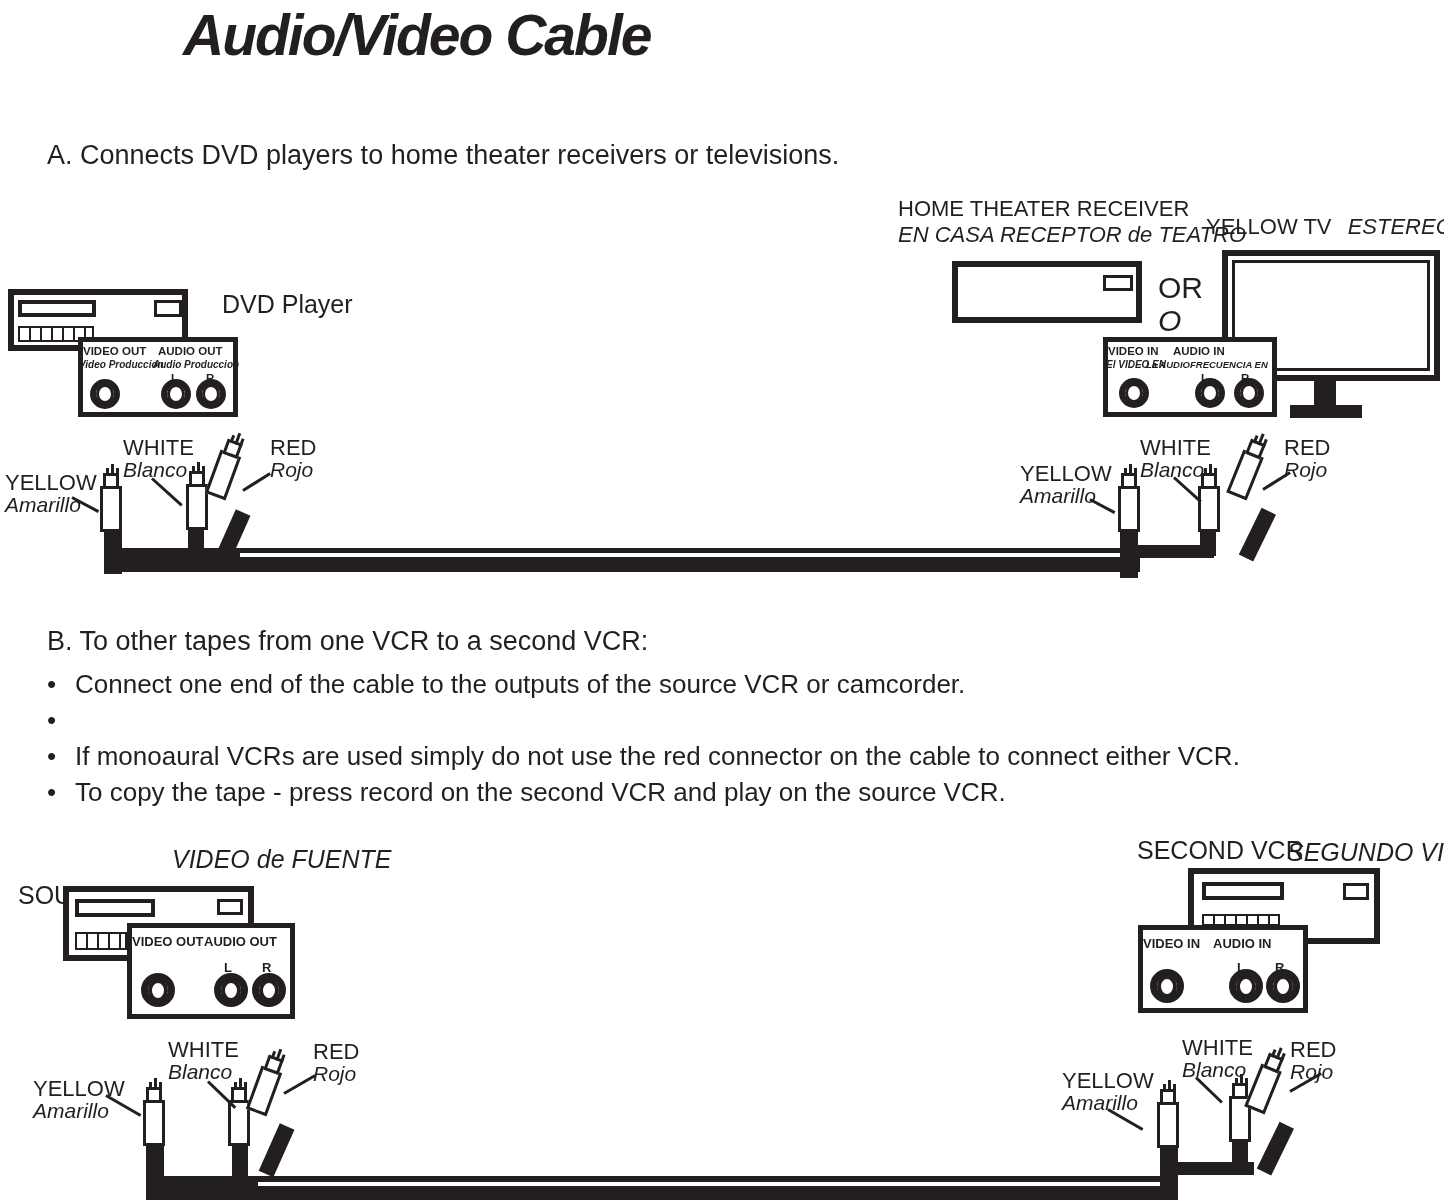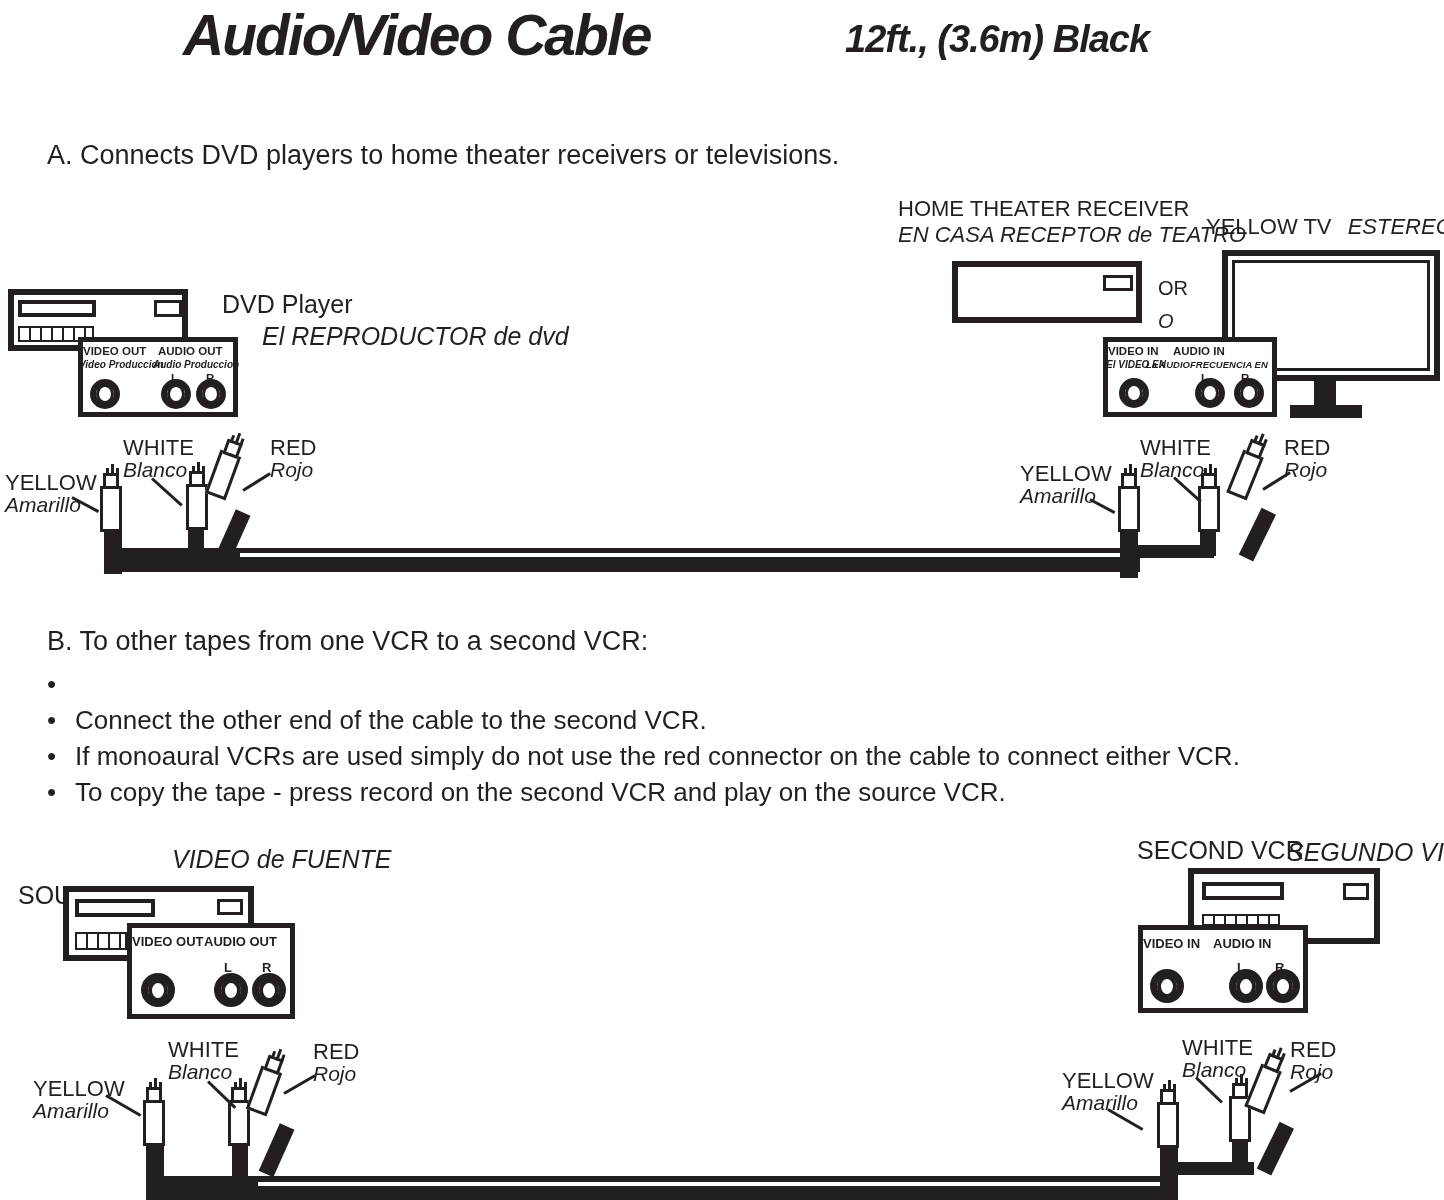--- a/index.html
+++ b/index.html
@@ -18,21 +18,21 @@
   .title-spec { font-size:38px; font-weight:bold; font-style:italic; letter-spacing:-1px; white-space:nowrap; }
   .heading { font-size:27px; white-space:nowrap; }
   .bullet { display:flex; font-size:26px; line-height:36px; white-space:nowrap; }
   .bullet .dot { width:28px; font-size:26px; }
   .devlbl { font-size:25px; white-space:nowrap; }
   .devlbl .es, .devlbl-es { font-style:italic; }
   .small-dev { font-size:22px; white-space:nowrap; }
   .clabel { line-height:22px; white-space:nowrap; }
   .clabel .en { font-size:22px; }
   .clabel .es { font-size:21px; font-style:italic; }
-  .orlbl { font-size:20px; line-height:32px; white-space:nowrap; }
+  .orlbl { font-size:30px; line-height:32px; white-space:nowrap; }
   
   .device { position:absolute; border:6px solid #231f20; background:#fff; }
   .display { position:absolute; border:4px solid #231f20; background:#fff; }
   .dbutton { position:absolute; border:3px solid #231f20; background:#fff; }
   .btnrow  { position:absolute; border:2px solid #231f20;
              background:repeating-linear-gradient(90deg,#fff 0 9px,#231f20 9px 11px); }
   .panel { position:absolute; border:5px solid #231f20; background:#fff; z-index:3; }
   .ptxt { position:absolute; font-weight:bold; font-size:11.5px; text-align:left; white-space:nowrap; }
   .ptxt.es { font-style:italic; font-size:10px; }
   .ptxt.big { font-size:13px; }
@@ -55,38 +55,36 @@
   .plug .neck::after  { content:""; position:absolute; left:0px; top:-8px; width:3px; height:8px; background:#231f20;
                         box-shadow:10px 0 0 0 #231f20; }
   .lead { position:absolute; height:3px; background:#231f20; transform-origin:0 50%; z-index:6; }
 </style>
 </head>
 <body>
 
 <div id="canvas">
 
   <div class="abs title-main" style="left:183px;top:2px">Audio/Video Cable</div>
-  <div class="abs title-spec" style="left:845px;top:18px">12ft., (3.6m) Black</div>
 
   <div class="abs heading" style="left:47px;top:140px">A. Connects DVD players to home theater receivers or televisions.</div>
 
   <div class="abs small-dev" style="left:898px;top:196px">HOME THEATER RECEIVER</div>
   <div class="abs small-dev devlbl-es" style="left:898px;top:222px">EN CASA RECEPTOR de TEATRO</div>
   <div class="abs small-dev" style="left:1206px;top:214px">
     <span>YELLOW TV</span>
     <span class="devlbl-es" style="margin-left:10px">ESTEREO</span>
   </div>
 
   <div class="device" style="left:8px;top:289px;width:180px;height:62px">
     <div class="display" style="left:4px;top:5px;width:78px;height:17px"></div>
     <div class="dbutton" style="left:140px;top:5px;width:28px;height:17px"></div>
     <div class="btnrow" style="left:4px;top:31px;width:76px;height:16px"></div>
   </div>
   <div class="abs devlbl" style="left:222px;top:290px">DVD Player</div>
-  <div class="abs devlbl devlbl-es" style="left:262px;top:322px">El REPRODUCTOR de dvd</div>
 
   <div class="panel" style="left:78px;top:337px;width:160px;height:80px">
     <div class="ptxt" style="left:0px;top:3px;width:60px">VIDEO OUT</div>
     <div class="ptxt es" style="left:-4px;top:17px;width:70px">Video Produccion</div>
     <div class="ptxt" style="left:75px;top:3px;width:70px">AUDIO OUT</div>
     <div class="ptxt es" style="left:70px;top:17px;width:78px">Audio Produccion</div>
     <div class="ptxt" style="left:88px;top:30px;width:10px">L</div>
     <div class="ptxt" style="left:123px;top:30px;width:10px">R</div>
   </div>
   <div class="jack sm" style="left:90px;top:379px"></div>
@@ -180,24 +178,24 @@
   </div>
   <div class="abs clabel" style="left:1284px;top:437px">
     <div class="en">RED</div>
     <div class="es">Rojo</div>
   </div>
 
   <div class="abs heading" style="left:47px;top:626px">B. To other tapes from one VCR to a second VCR:</div>
   <div class="abs" style="left:47px;top:666px">
     <div class="bullet">
         <span class="dot">•</span>
+        <span>Connect one end of the cable to the outputs of the source VCR or camcorder.</span>
       </div>
     <div class="bullet">
         <span class="dot">•</span>
-        <span>Connect the other end of the cable to the second VCR.</span>
       </div>
     <div class="bullet">
         <span class="dot">•</span>
         <span>If monoaural VCRs are used simply do not use the red connector on the cable to connect either VCR.</span>
       </div>
     <div class="bullet">
         <span class="dot">•</span>
         <span>To copy the tape - press record on the second VCR and play on the source VCR.</span>
       </div>
   </div>

